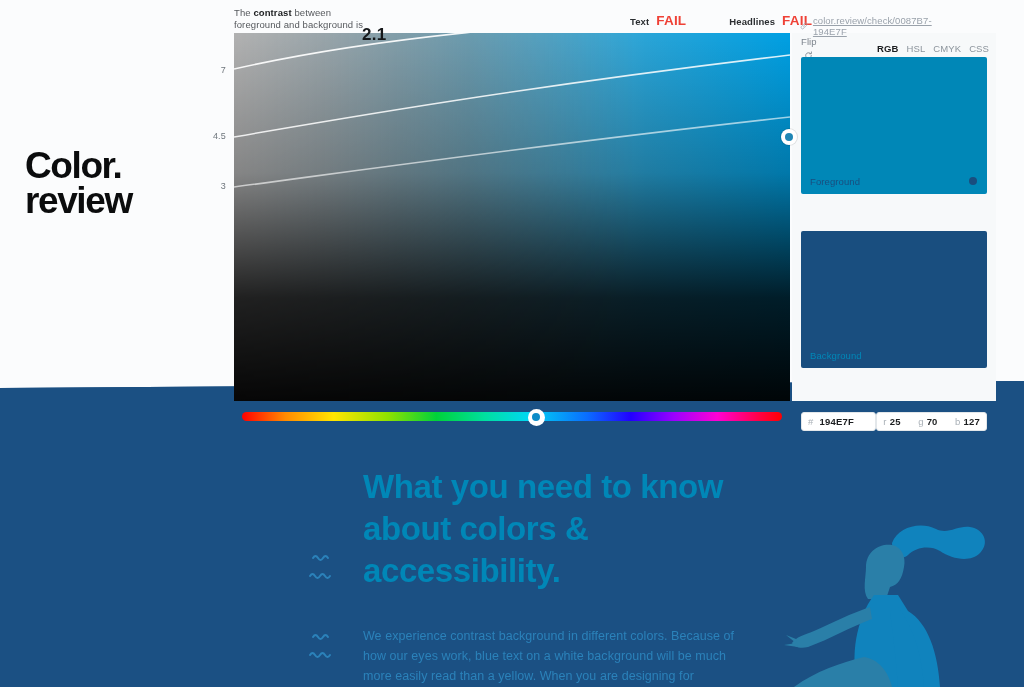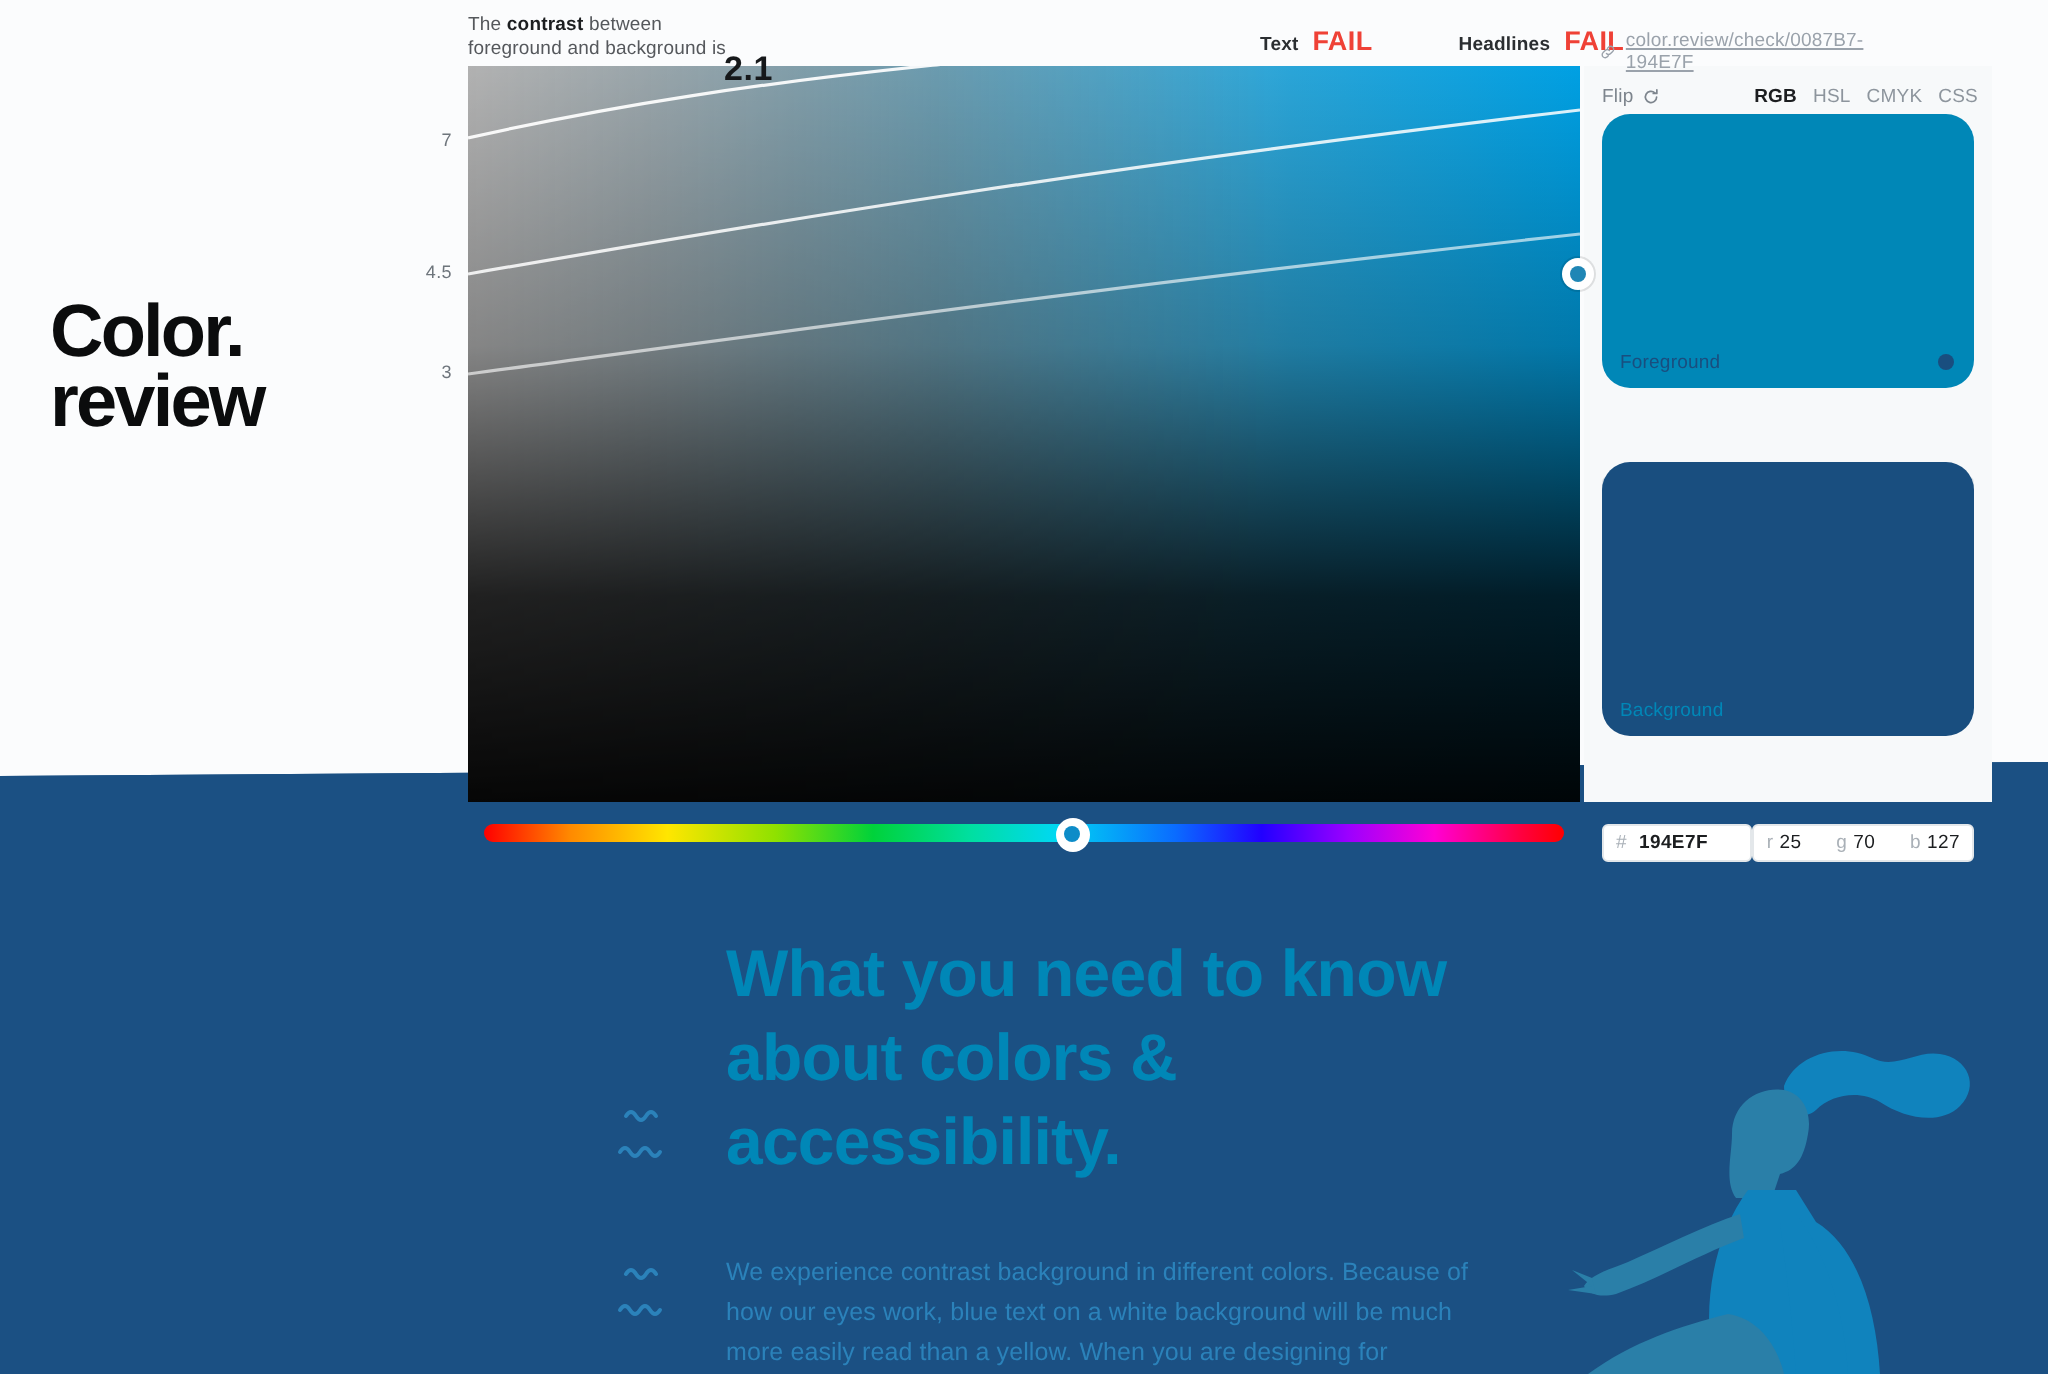--- a/index.html
+++ b/index.html
@@ -198,34 +198,35 @@
     align-items: center;
     justify-content: space-between;
   }
   .flip-btn {
     display: flex;
     align-items: center;
     gap: 4px;
     font-size: 9.5px;
     color: #7d858d;
     letter-spacing: .1px;
+    flex-direction: column;
   }
   .modes { display: flex; gap: 8px; }
   .mode {
     font-size: 9.5px;
     color: #8d959d;
     letter-spacing: .1px;
   }
   .mode.active { color: #1c1e20; font-weight: 700; }
 
   .swatch {
     position: absolute;
     left: 9px;
     width: 186px; height: 137px;
-    border-radius: 14px;
+    border-radius: 2px;
   }
   .swatch-fg { top: 24px; }
   .swatch-bg { top: 198px; }
   .swatch-label {
     position: absolute;
     left: 9px; bottom: 7px;
     font-size: 9.5px;
     letter-spacing: .1px;
   }
   .swatch-dot {
@@ -254,21 +255,21 @@
     align-items: center;
     font-size: 9.5px;
     letter-spacing: .2px;
   }
   .hex-box { width: 66px; padding: 0 6px; gap: 6px; }
   .rgb-box { width: 104px; padding: 0 6px; gap: 4px; justify-content: space-between; }
   .hash { color: #a9b0b7; }
   .hexval { color: #1c1e20; font-weight: 700; }
   .chan { display: flex; align-items: baseline; gap: 3px; }
   .chan-key { color: #a9b0b7; }
-  .chan-val { color: #1c1e20; font-weight: 400; }
+  .chan-val { color: #1c1e20; font-weight: 700; }
 
   
   .logo {
     position: absolute;
     left: 25px; top: 148px;
     font-size: 37px;
     line-height: 35px;
     font-weight: 700;
     color: #0b0c0d;
     letter-spacing: -1.4px;

